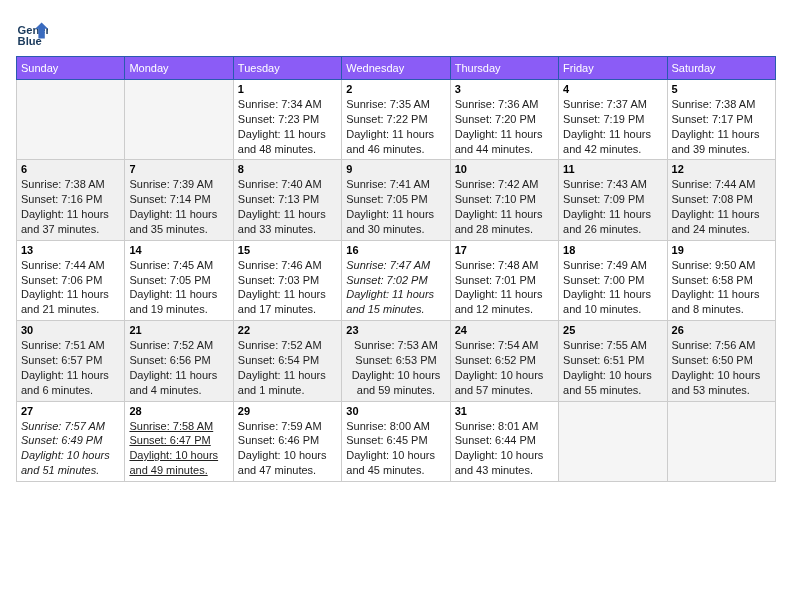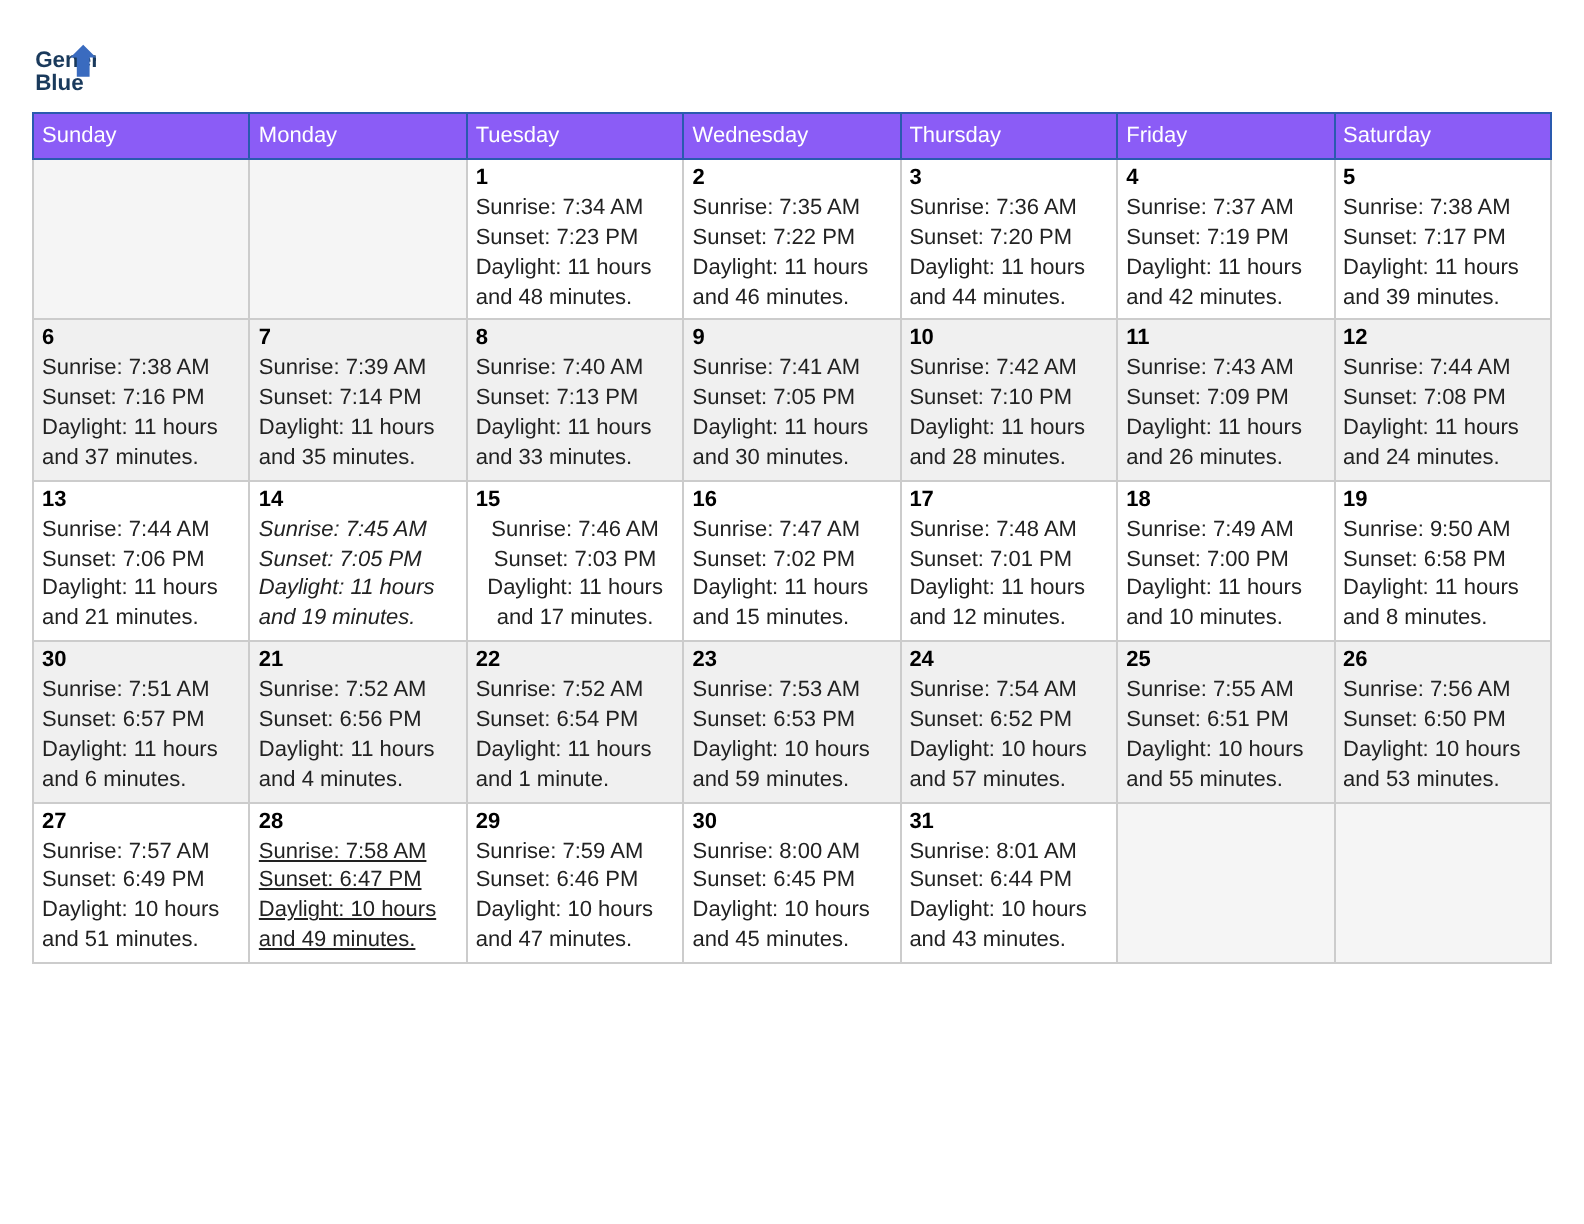--- a/index.html
+++ b/index.html
@@ -213,35 +213,35 @@
       <tr>
         <td>
           <span class="day-number">13</span>
           <div class="day-info" style="white-space: pre-line;">Sunrise: 7:44 AM
 Sunset: 7:06 PM
 Daylight: 11 hours
 and 21 minutes.</div>
         </td>
         <td>
           <span class="day-number">14</span>
-          <div class="day-info" style="white-space: pre-line; font-style: italic;">Sunrise: 7:45 AM
+          <div class="day-info" style="white-space: pre-line;">Sunrise: 7:45 AM
 Sunset: 7:05 PM
 Daylight: 11 hours
 and 19 minutes.</div>
         </td>
         <td>
           <span class="day-number">15</span>
-          <div class="day-info" style="white-space: pre-line; text-align: center;">Sunrise: 7:46 AM
+          <div class="day-info" style="white-space: pre-line;">Sunrise: 7:46 AM
 Sunset: 7:03 PM
 Daylight: 11 hours
 and 17 minutes.</div>
         </td>
         <td>
           <span class="day-number">16</span>
-          <div class="day-info" style="white-space: pre-line;">Sunrise: 7:47 AM
+          <div class="day-info" style="white-space: pre-line; font-style: italic;">Sunrise: 7:47 AM
 Sunset: 7:02 PM
 Daylight: 11 hours
 and 15 minutes.</div>
         </td>
         <td>
           <span class="day-number">17</span>
           <div class="day-info" style="white-space: pre-line;">Sunrise: 7:48 AM
 Sunset: 7:01 PM
 Daylight: 11 hours
 and 12 minutes.</div>
@@ -278,21 +278,21 @@
         </td>
         <td>
           <span class="day-number">22</span>
           <div class="day-info" style="white-space: pre-line;">Sunrise: 7:52 AM
 Sunset: 6:54 PM
 Daylight: 11 hours
 and 1 minute.</div>
         </td>
         <td>
           <span class="day-number">23</span>
-          <div class="day-info" style="white-space: pre-line;">Sunrise: 7:53 AM
+          <div class="day-info" style="white-space: pre-line; text-align: center;">Sunrise: 7:53 AM
 Sunset: 6:53 PM
 Daylight: 10 hours
 and 59 minutes.</div>
         </td>
         <td>
           <span class="day-number">24</span>
           <div class="day-info" style="white-space: pre-line;">Sunrise: 7:54 AM
 Sunset: 6:52 PM
 Daylight: 10 hours
 and 57 minutes.</div>
@@ -308,21 +308,21 @@
           <span class="day-number">26</span>
           <div class="day-info" style="white-space: pre-line;">Sunrise: 7:56 AM
 Sunset: 6:50 PM
 Daylight: 10 hours
 and 53 minutes.</div>
         </td>
       </tr>
       <tr>
         <td>
           <span class="day-number">27</span>
-          <div class="day-info" style="white-space: pre-line;">Sunrise: 7:57 AM
+          <div class="day-info" style="white-space: pre-line; font-style: italic;">Sunrise: 7:57 AM
 Sunset: 6:49 PM
 Daylight: 10 hours
 and 51 minutes.</div>
         </td>
         <td>
           <span class="day-number">28</span>
           <div class="day-info" style="white-space: pre-line; text-decoration: underline;">Sunrise: 7:58 AM
 Sunset: 6:47 PM
 Daylight: 10 hours
 and 49 minutes.</div>

